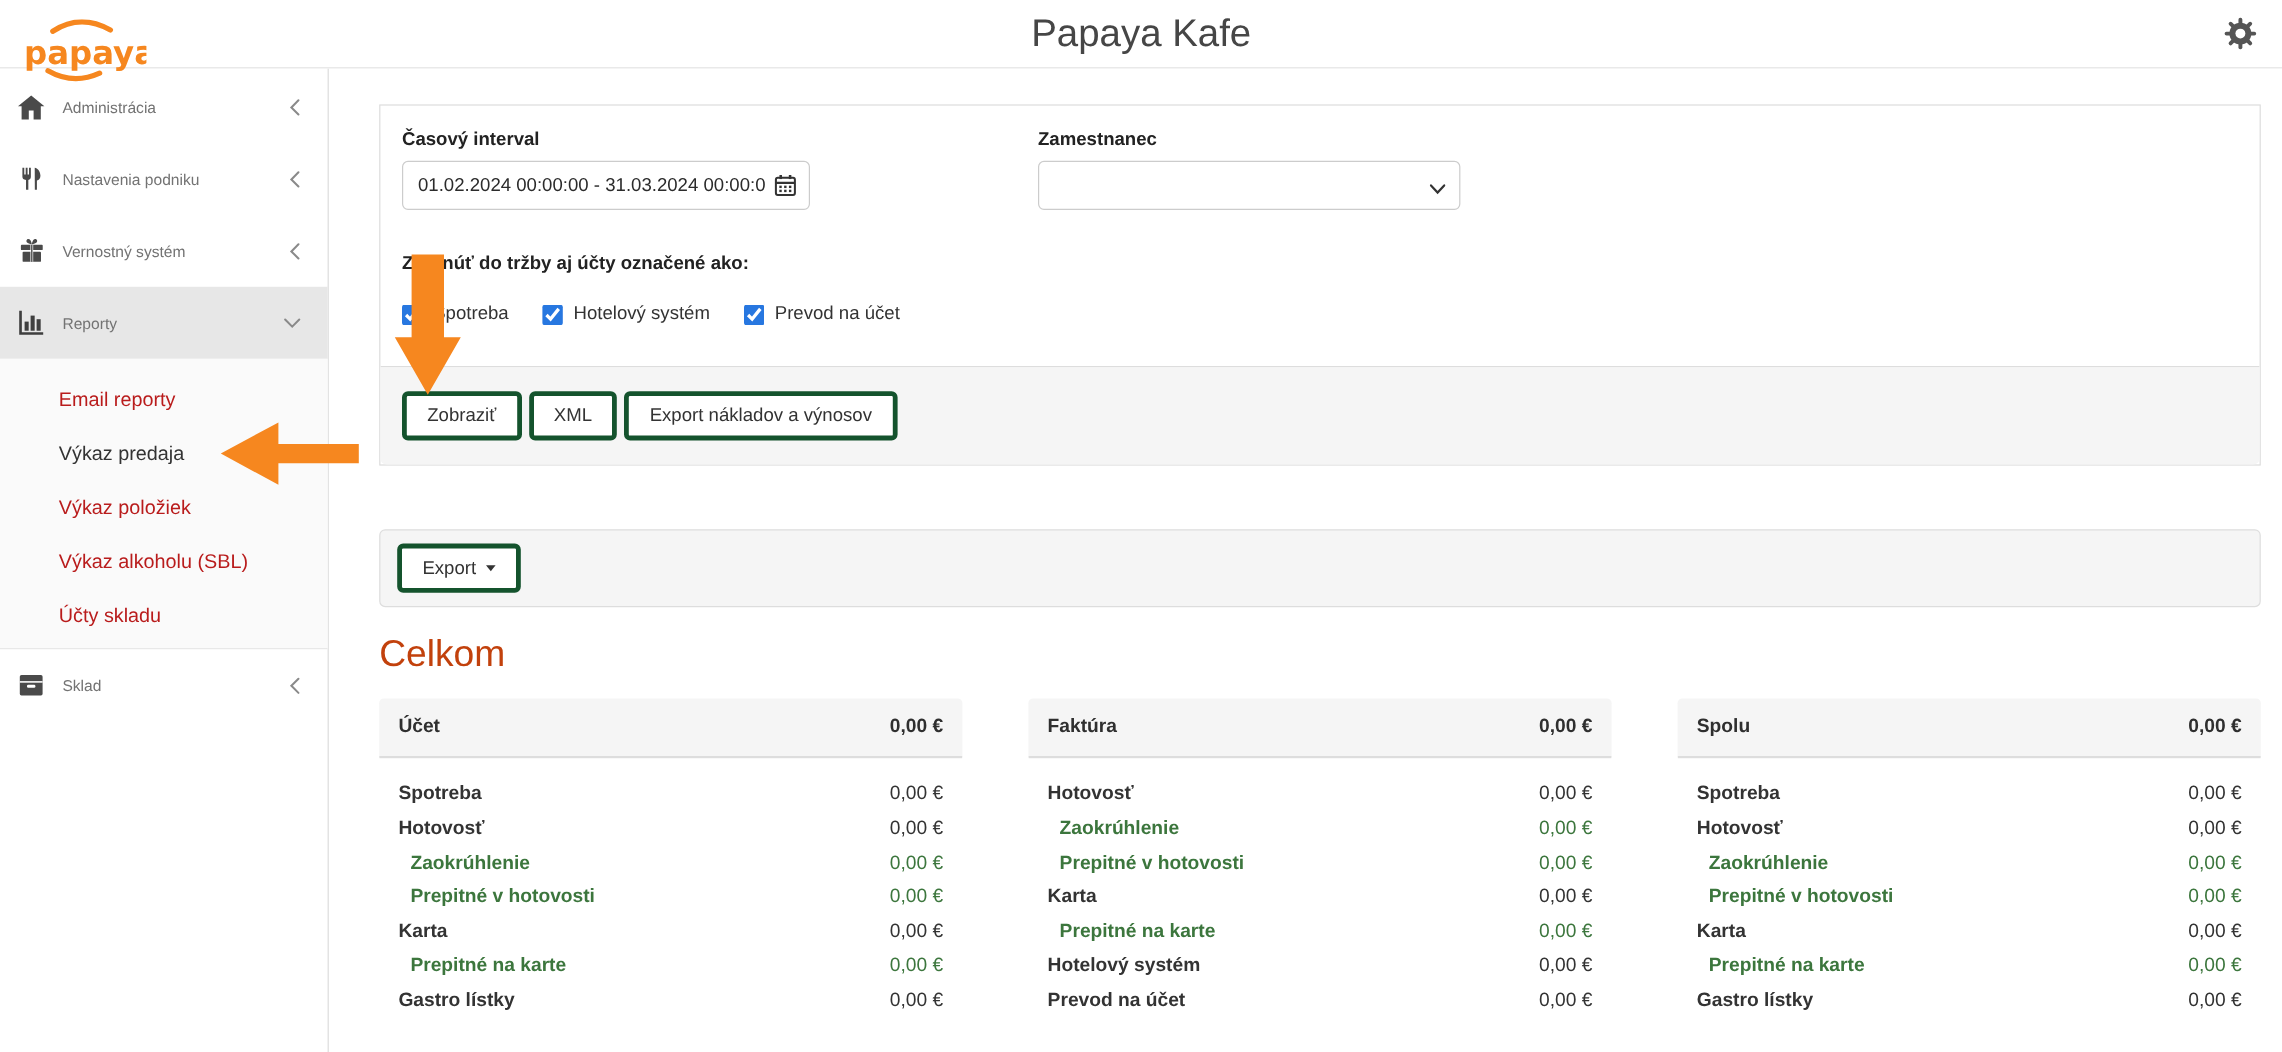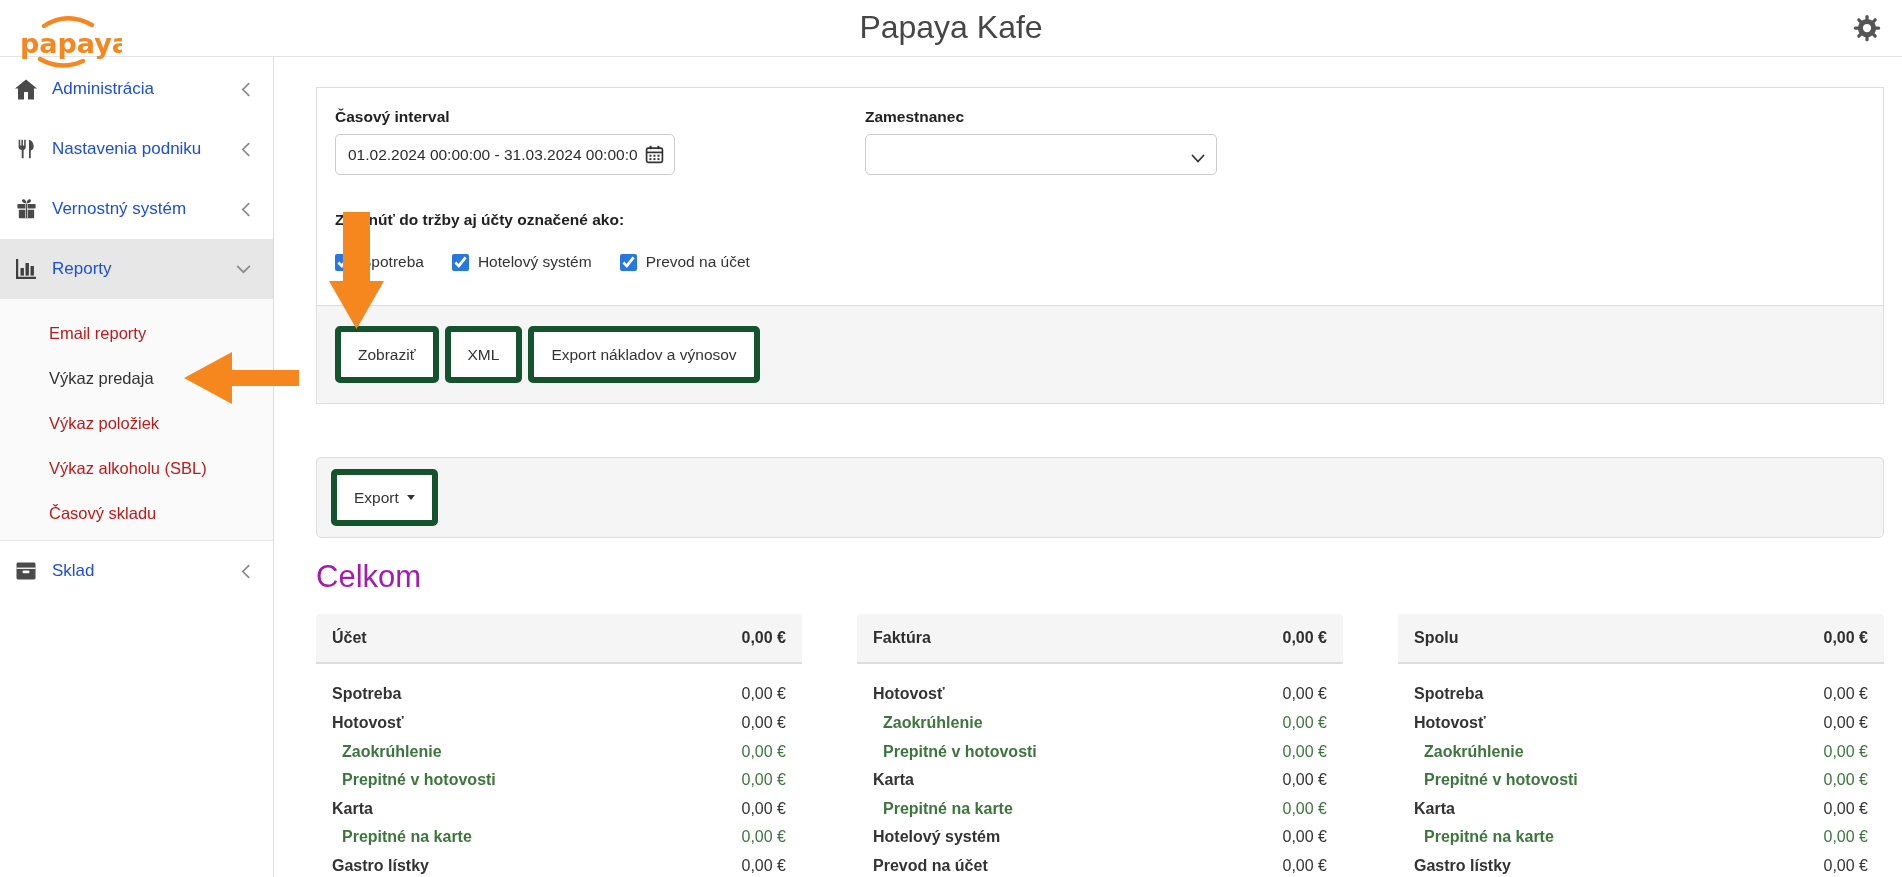--- a/index.html
+++ b/index.html
@@ -15,21 +15,21 @@
             border-bottom:1px solid #e4e4e4; z-index:6; }
   .logo-wrap { position:absolute; left:10px; top:16px; width:112px; height:53px; cursor:pointer; }
   .app-title { position:absolute; left:0; right:0; top:0; line-height:55px; text-align:center;
                font-size:32px; color:#464646; }
   .gear-btn { position:absolute; right:20px; top:13px; width:30px; height:30px; cursor:pointer; }
 
   
   .sidebar { position:absolute; top:57px; left:0; bottom:0; width:274px; background:#fff;
              border-right:1px solid #dcdcdc; z-index:4; padding-top:2px; }
   .nav-item { height:60px; display:flex; align-items:center; padding:0 22px 0 10px;
-              font-size:17px; color:#1d4ed8; cursor:pointer; }
+              font-size:13px; color:#737373; cursor:pointer; }
   .nav-item.active { background:#e7e7e7; }
   .nav-icon { width:32px; display:flex; justify-content:center; margin-right:10px; flex:none; }
   .nav-label { flex:1; }
   .nav-chevron { flex:none; display:flex; }
   .submenu { background:#fafafa; padding:12px 0 4px 0; border-bottom:1px solid #e8e8e8; }
   .submenu-item { height:45px; line-height:45px; padding-left:49px; font-size:16.5px;
                   color:#b91c1c; cursor:pointer; }
   .submenu-item.active { color:#333; }
 
   
@@ -51,31 +51,31 @@
                      background:#fff; font-size:15.5px; color:#333; padding:0 30px 0 10px;
                      appearance:none; -webkit-appearance:none; font-family:inherit; outline:none; }
   .select-chevron { position:absolute; right:12px; top:16px; pointer-events:none; }
   .include-label { margin-top:36px; font-weight:bold; font-size:15.5px; color:#222; }
   .checks { margin-top:24px; display:flex; align-items:center; }
   .check { display:flex; align-items:center; margin-right:28px; font-size:15.5px;
            color:#333; cursor:pointer; }
   .check input { width:17px; height:17px; margin:0 9px 0 0; accent-color:#2777e0; cursor:pointer; }
   .filter-footer { background:#f5f5f5; border-top:1px solid #ddd; border-radius:0 0 5px 5px;
                    padding:20px 18px; display:flex; }
-  .btn { height:57px; display:inline-flex; align-items:center; padding:0 17px; background:#fff;
-         border:6px solid #14532d; border-radius:5px; font-size:15.5px; color:#333;
+  .btn { height:41px; display:inline-flex; align-items:center; padding:0 17px; background:#fff;
+         border:4px solid #14532d; border-radius:5px; font-size:15.5px; color:#333;
          margin-right:6px; cursor:pointer; font-family:inherit; white-space:nowrap; }
 
   .export-strip { margin-top:53px; background:#f5f5f5; border:1px solid #ddd; border-radius:5px;
                   padding:11px 14px; }
   .caret-down { display:inline-block; margin-left:8px; width:0; height:0;
                 border-left:4.5px solid transparent; border-right:4.5px solid transparent;
                 border-top:5px solid #333; }
 
-  .section-heading { font-size:31px; font-weight:400; color:#a21caf; margin:22px 0 0 0; line-height:1.1; }
+  .section-heading { font-size:31px; font-weight:400; color:#c2410c; margin:22px 0 0 0; line-height:1.1; }
 
   .tables-row { display:flex; gap:55px; margin-top:20px; }
   .ttable { flex:1; min-width:0; }
   .thead { background:#f5f5f5; border-bottom:2px solid #ddd; border-radius:4px 4px 0 0;
            padding:0 16px; height:50px; display:flex; align-items:center;
            justify-content:space-between; font-weight:bold; font-size:16px; color:#2f2f2f; }
   .tbody { padding-top:16px; }
   .trow { display:flex; justify-content:space-between; align-items:baseline;
           padding:5.3px 16px; font-size:16px; color:#333; }
   .trow .tlabel { font-weight:bold; }
@@ -190,21 +190,21 @@
 
       <div class="submenu-item">
         <span>Výkaz položiek</span>
       </div>
 
       <div class="submenu-item">
         <span>Výkaz alkoholu (SBL)</span>
       </div>
 
       <div class="submenu-item">
-        <span>Časový skladu</span>
+        <span>Účty skladu</span>
       </div>
 
     </div>
 
   <div class="nav-item">
     <span class="nav-icon">
       <svg width="24" height="22" viewBox="0 0 24 22" fill="#4a4a4a">
         <rect x="2.5" y="2.5" width="19" height="17" rx="1.4"></rect>
         <rect x="2.5" y="7.6" width="19" height="1.3" fill="#fff"></rect>
         <rect x="8.5" y="10.6" width="7" height="2.6" rx="1.1" fill="#fff"></rect>

